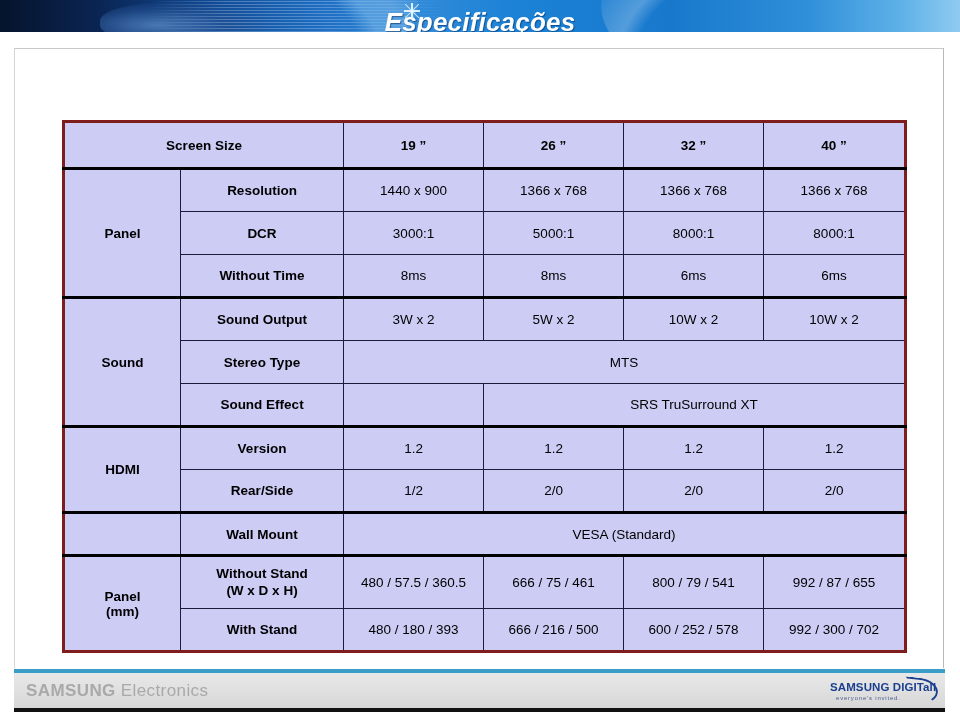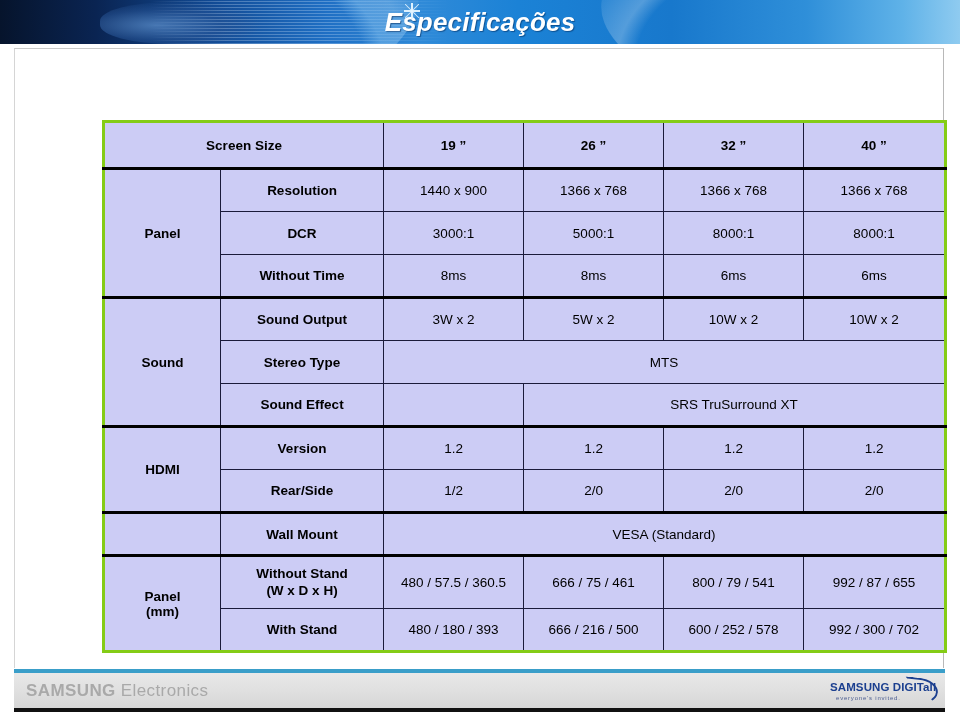--- a/index.html
+++ b/index.html
@@ -12,21 +12,21 @@
     height: 716px;
     font-family: "Liberation Sans", sans-serif;
     position: relative;
     overflow: hidden;
   }
 
   
   .banner {
     position: absolute;
     left: 0; top: 0;
-    width: 960px; height: 44px;
+    width: 960px; height: 32px;
     overflow: hidden;
     background: linear-gradient(90deg,
         #06142c 0%,
         #0a2452 10%,
         #114a94 22%,
         #1f6fc4 34%,
         #2f8ad8 44%,
         #1b82d6 54%,
         #1878cc 70%,
         #2f8fd9 84%,
@@ -132,22 +132,21 @@
   
   .spec-table-wrap {
     position: absolute;
     left: 62px; top: 120px;
     width: 842px;
   }
   table.spec {
     border-collapse: collapse;
     width: 842px;
     table-layout: fixed;
-    border: 3px solid #84cc16;
-    margin-left: 40px;
+    border: 3px solid #7f1d1d;
   }
   table.spec td {
     border: 1px solid #1b1b3a;
     background: #ccccf5;
     color: #000000;
     font-size: 13.5px;
     text-align: center;
     vertical-align: middle;
     padding: 0 4px;
     box-sizing: border-box;

